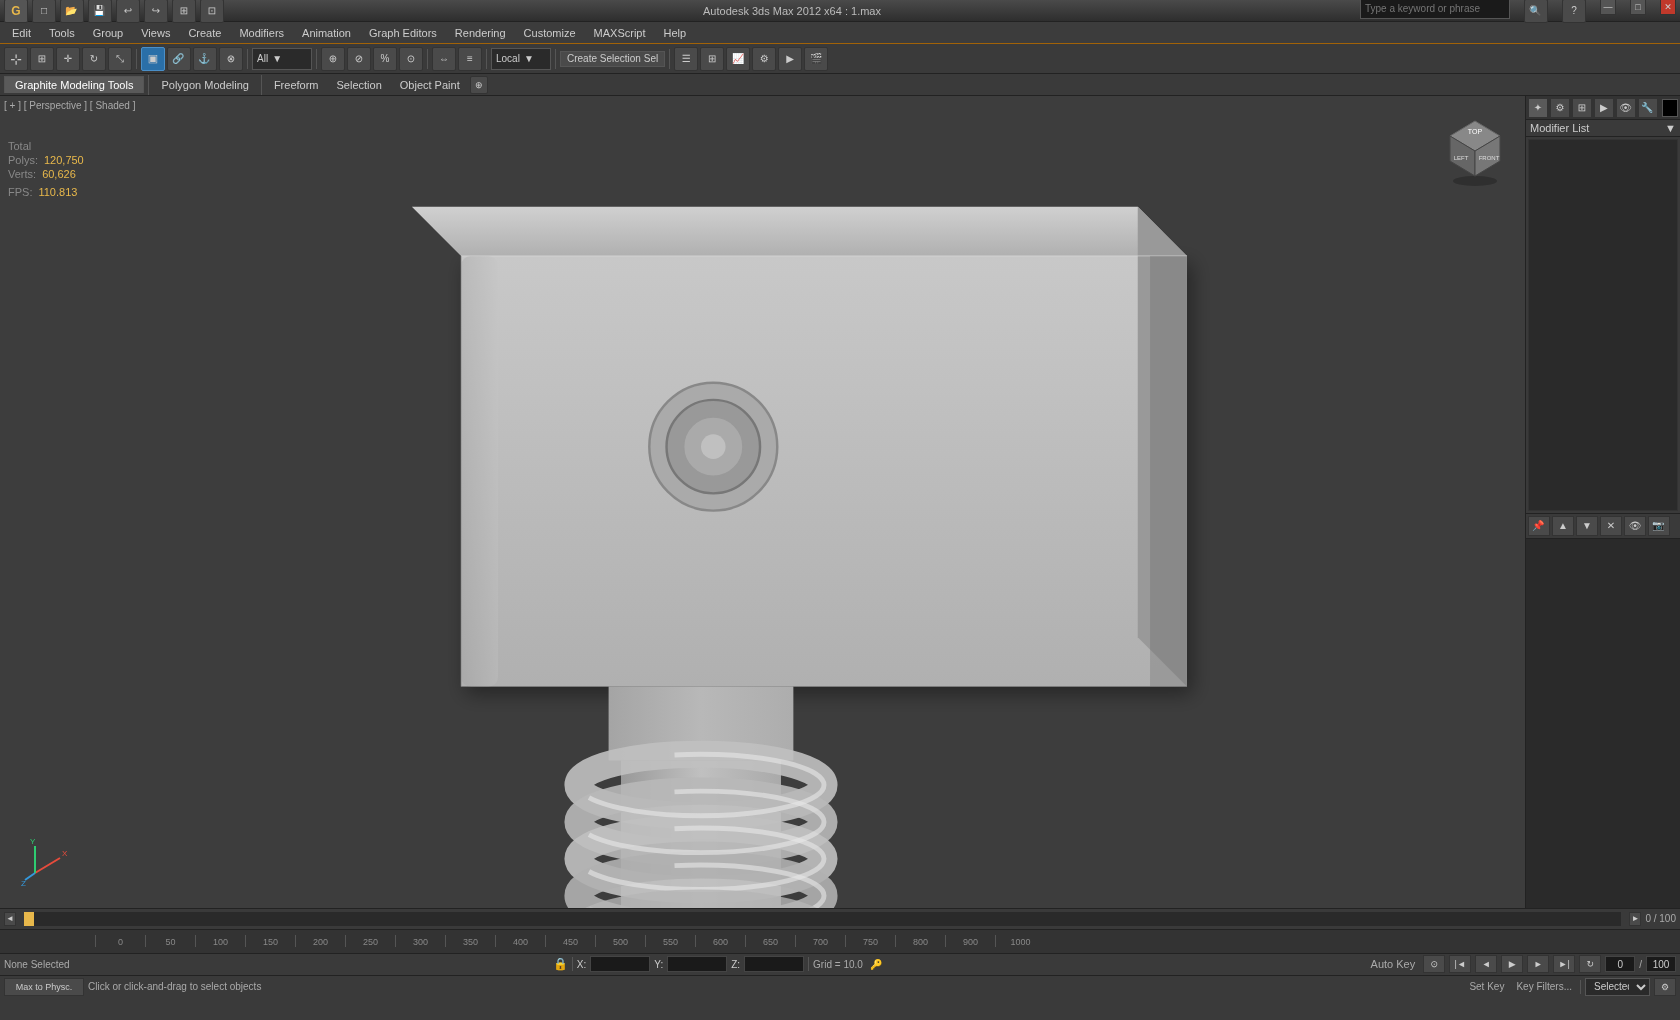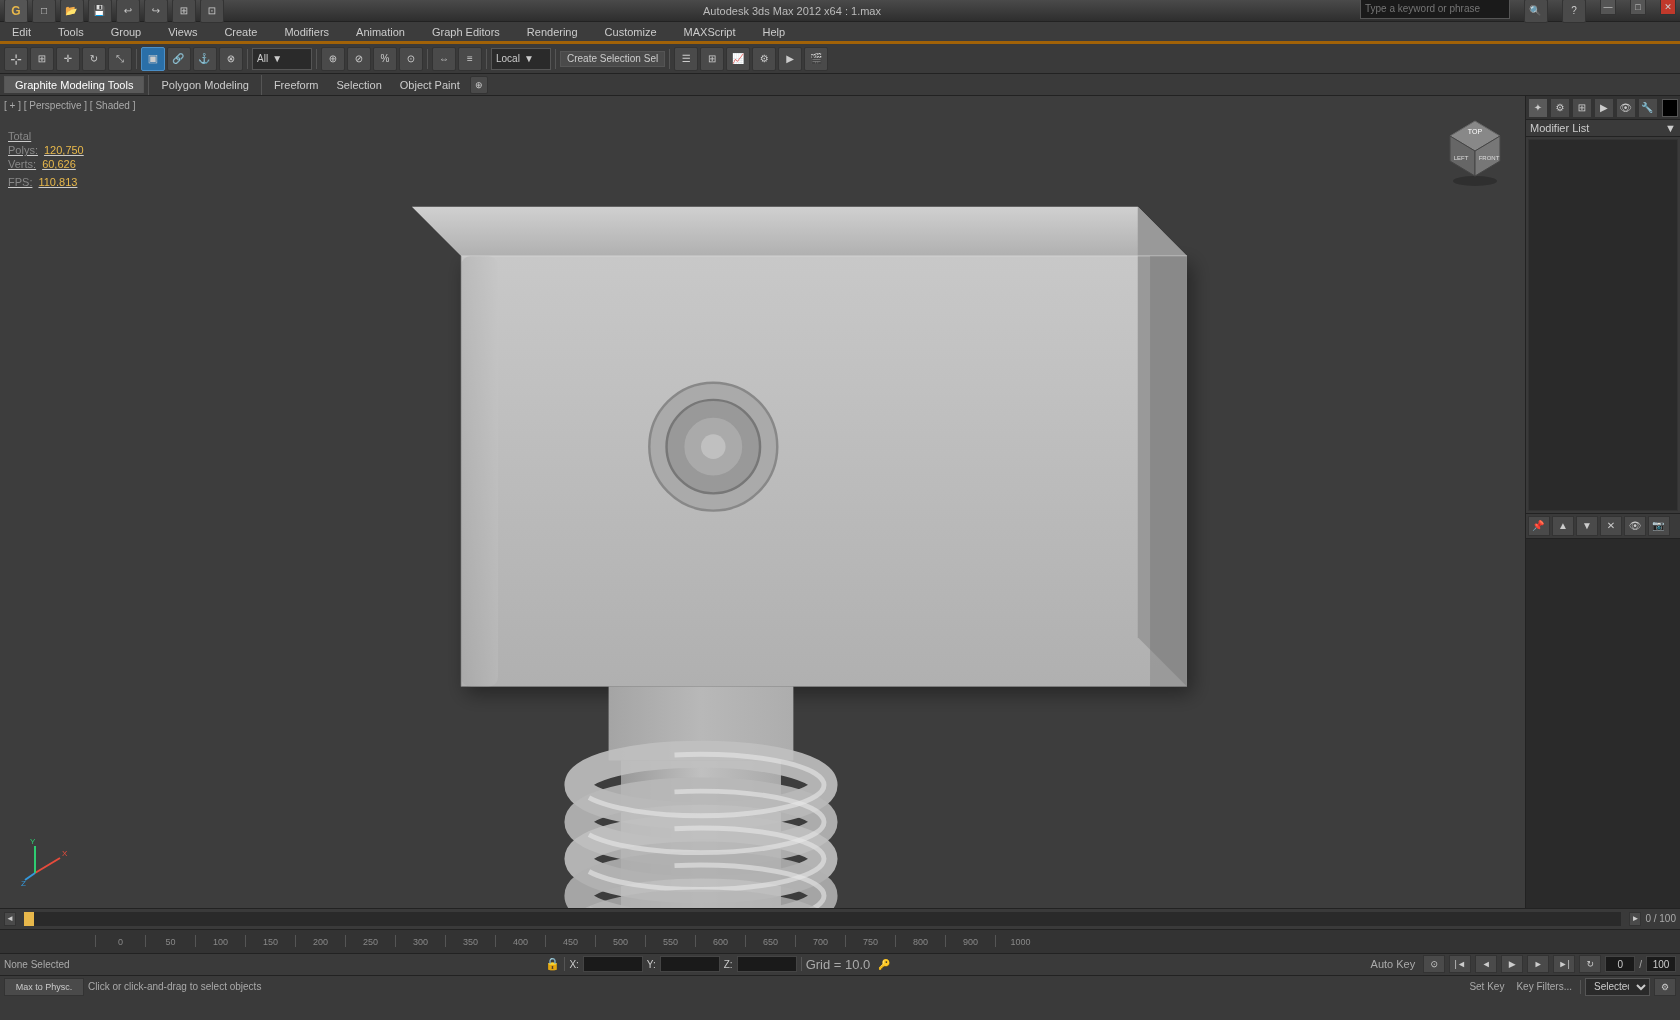--- a/index.html
+++ b/index.html
@@ -23,22 +23,22 @@
     .title-btn.max { background: #555; }
     .title-btn.min { background: #555; }
 
     
     #menubar {
       height: 22px;
       background: #3c3c3c;
       display: flex;
       align-items: center;
       padding: 0 4px;
-      border-bottom: 3px solid #a16207;
-      gap: 11px;
+      border-bottom: 1px solid #a16207;
+      gap: 2px;
     }
     .menu-item {
       padding: 2px 8px;
       font-size: 11px;
       color: #ccc;
       cursor: pointer;
       border-radius: 2px;
     }
 
     
@@ -121,24 +121,23 @@
     }
     #viewport-label {
       position: absolute;
       top: 4px; left: 4px;
       font-size: 10px;
       color: #aaa;
       z-index: 10;
     }
     #stats {
       position: absolute;
-      top: 34px; left: 8px;
+      top: 44px; left: 8px;
       font-size: 11px;
       z-index: 10;
-      text-decoration: underline;
     }
     .stat-row { display: flex; gap: 6px; margin-bottom: 2px; }
     .stat-label { color: #888; }
     .stat-value { color: #e8b84b; }
 
     
     #right-panel {
       width: 155px;
       background: #3a3a3a;
       border-left: 1px solid #222;
@@ -231,21 +230,21 @@
       height: 23px;
       display: flex;
       align-items: center;
       padding: 0 4px;
       gap: 4px;
     }
     .status-text { font-size: 10px; color: #aaa; }
     .status-separator { width: 1px; height: 14px; background: #555; }
     .coord-label { font-size: 10px; color: #ccc; }
     .coord-input { width: 60px; height: 16px; background: #1a1a1a; border: 1px solid #444; color: #ccc; font-size: 10px; padding: 0 2px; }
-    .grid-info { font-size: 13px; color: #aaa; }
+    .grid-info { font-size: 10px; color: #aaa; }
     .lock-icon { font-size: 12px; color: #888; }
     .rsb-btn { width: 22px; height: 18px; background: #4a4a4a; border: 1px solid #333; display: flex; align-items: center; justify-content: center; font-size: 9px; cursor: pointer; color: #ccc; }
 
     
     #nav-cube {
       position: absolute;
       top: 20px;
       right: 20px;
       width: 60px;
       height: 70px;

